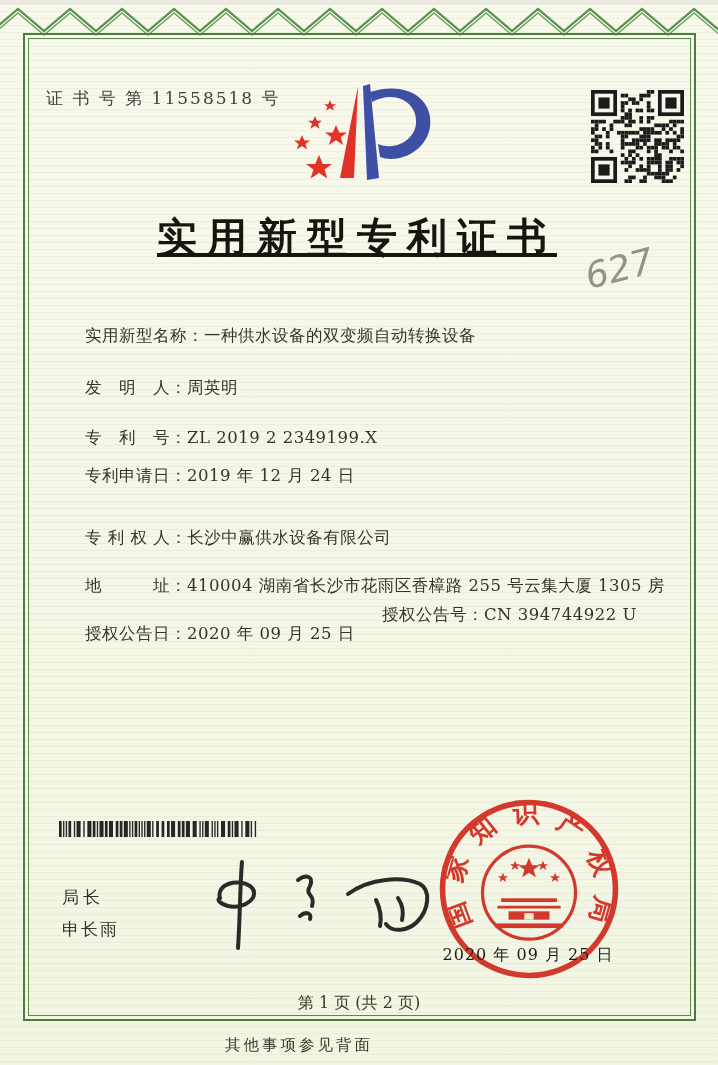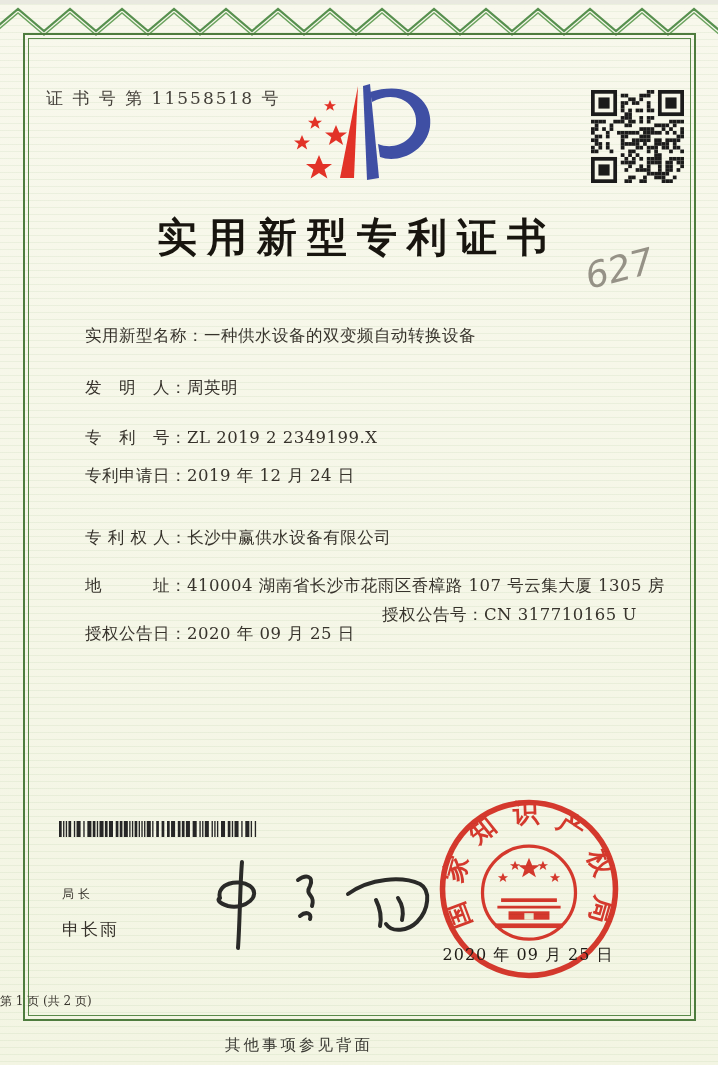--- a/index.html
+++ b/index.html
@@ -17,38 +17,38 @@
   
   .frame{
     left:23px;top:29px;width:673px;height:988px;box-sizing:border-box;
     border:2.5px solid #4e7c3e;
   }
   .frame::after{
     content:"";position:absolute;inset:3px;border:1px solid #5a8a4a;
   }
   .cert-no{left:46px;top:83px;font-size:17px;letter-spacing:2px;color:#44403a;}
   .title{left:0;top:206px;width:714px;text-align:center;font-size:40px;font-weight:600;
-         letter-spacing:10px;color:#18150f;}
+         letter-spacing:10px;color:#18150f;text-decoration:underline;}
   .pencil{left:585px;top:244px;font-size:36px;font-style:italic;
           font-family:"DejaVu Sans","Liberation Sans",sans-serif;
           color:rgba(118,112,102,0.75);transform:rotate(-14deg);}
   .field-row{left:62px;font-size:16.5px;white-space:pre;letter-spacing:0.5px;}
   .field-label{white-space:pre;}
   .grant-right{left:320px;top:0;position:absolute;white-space:pre;}
   .paras{left:60px;top:620px;width:600px;}
   .paras p{margin:0;font-size:16px;line-height:25.5px;text-align:justify;
            text-indent:2em;color:#2e2a24;}
   #barcode{left:59px;top:817px;width:200px;height:16px;}
   #signature{left:180px;top:846px;width:260px;height:108px;}
-  .signer-role{left:62px;top:882px;font-size:12px;letter-spacing:4px;}
+  .signer-role{left:62px;top:882px;font-size:17px;letter-spacing:4px;}
   .signer-name{left:62px;top:914px;font-size:17px;letter-spacing:2px;text-align:center;}
   .seal{left:436px;top:792px;width:186px;height:186px;mix-blend-mode:multiply;opacity:0.92;}
   .seal-date{left:428px;top:941px;width:200px;text-align:center;font-size:16px;
              color:#1f1c17;letter-spacing:1px;}
-  .page-no{left:0;top:989px;width:718px;text-align:left;font-size:12px;color:#3a362f;}
+  .page-no{left:0;top:989px;width:718px;text-align:center;font-size:16px;color:#3a362f;}
   .back-note{left:0;top:1031px;width:598px;text-align:center;font-size:15.5px;
              letter-spacing:3px;color:#3a3a33;}
   svg{display:block;}
 </style>
 </head>
 <body>
 
 <div id="page">
 
   <svg id="zigzag" class="abs" viewBox="0 0 718 32" aria-hidden="true">
@@ -308,26 +308,26 @@
   <div class="abs field-row" style="top:404px">
     <span class="field-label">专　利　号：</span><span>ZL 2019 2 2349199.X</span>
   </div>
   <div class="abs field-row" style="top:442px">
     <span class="field-label">专利申请日：</span><span>2019 年 12 月 24 日</span>
   </div>
   <div class="abs field-row" style="top:504px">
     <span class="field-label">专 利 权 人：</span><span>长沙中赢供水设备有限公司</span>
   </div>
   <div class="abs field-row" style="top:552px">
-    <span class="field-label">地　　　址：</span><span>410004 湖南省长沙市花雨区香樟路 107 号云集大厦 1305 房</span>
+    <span class="field-label">地　　　址：</span><span>410004 湖南省长沙市花雨区香樟路 255 号云集大厦 1305 房</span>
   </div>
 
   <div class="abs field-row" style="top:600px;width:600px">
     <span>授权公告日：</span><span>2020 年 09 月 25 日</span>
-    <span class="grant-right"><span>授权公告号：</span><span>CN 317710165 U</span></span>
+    <span class="grant-right"><span>授权公告号：</span><span>CN 394744922 U</span></span>
   </div>
 
   <div class="abs paras">
   </div>
 
   <svg id="barcode" class="abs" viewBox="0 0 200 16" preserveAspectRatio="none" aria-hidden="true">
       <rect x="0" y="0" width="2.7" height="16" fill="#262626"></rect>
       <rect x="4.050000000000001" y="0" width="1.35" height="16" fill="#262626"></rect>
       <rect x="6.750000000000001" y="0" width="1.35" height="16" fill="#262626"></rect>
       <rect x="9.450000000000001" y="0" width="2.7" height="16" fill="#262626"></rect>

